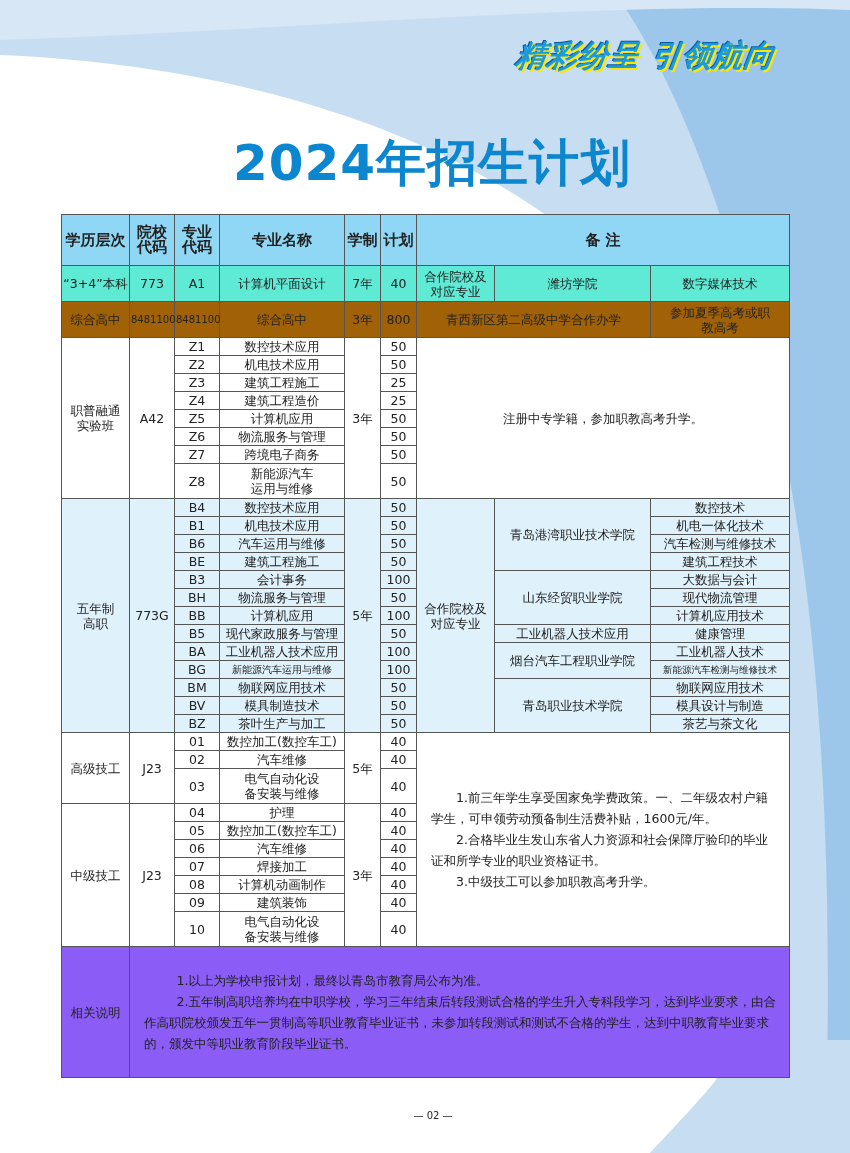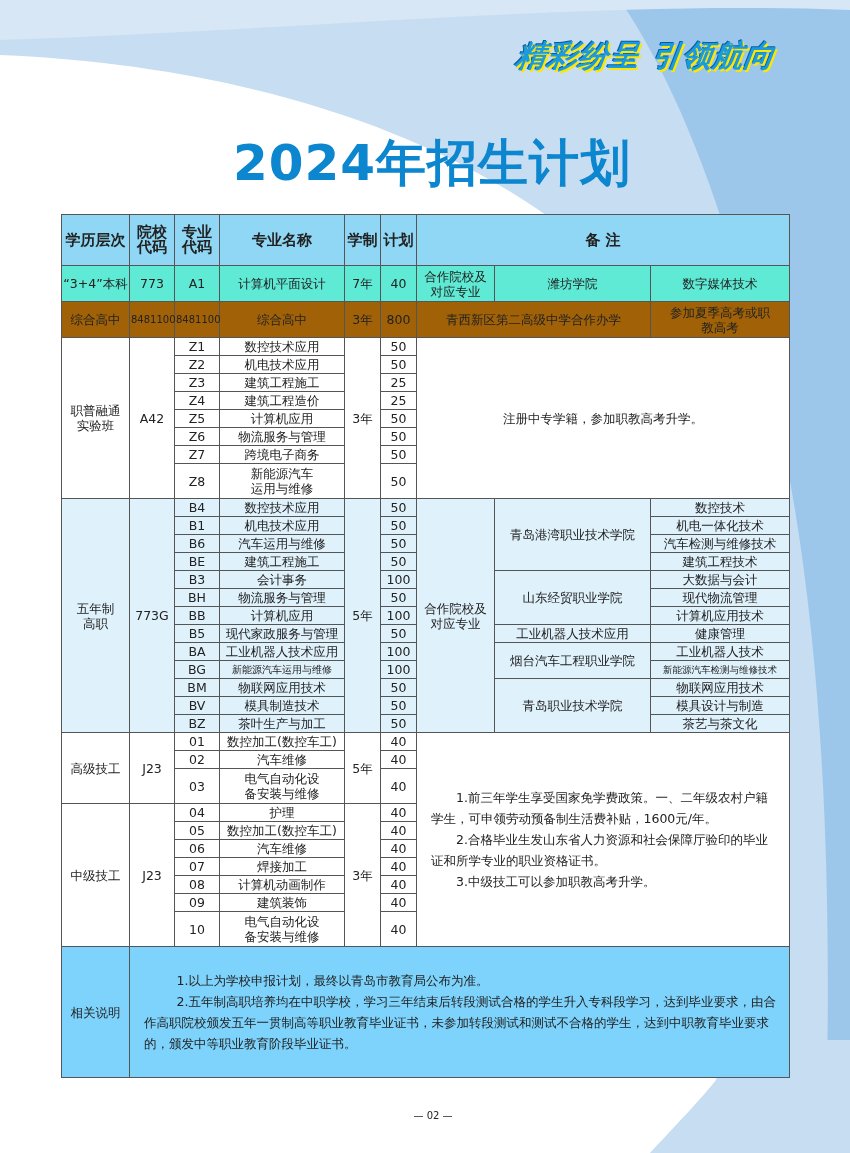--- a/index.html
+++ b/index.html
@@ -14,21 +14,21 @@
   .r34 td{background:#5eead4;height:35px;}
   .rhs td{background:#a16207;height:35px;}
   .sm{font-size:10px;}
   .xs{font-size:10px;}
   td.white{background:#ffffff;}
   td.lb{background:#dff1fb;}
   .r18 td{height:17px;}
   .r34b td{height:34px;}
   .notes{text-align:left !important;padding:16px 14px !important;font-size:12.5px;line-height:21px !important;background:#fff;margin-top:22px;}
   .notes p{margin:0;text-indent:2em;}
-  .foot td{background:#7dd3fc;}
+  .foot td{background:#8b5cf6;}
   .footnotes{text-align:left !important;padding:0 10px 0 14px !important;font-size:12.5px;line-height:21px !important;}
   .footnotes p{margin:0;text-indent:2.6em;}
   .pageno{position:absolute;top:1110px;left:8px;width:850px;text-align:center;font-size:10px;color:#222;z-index:3;}
 </style>
 </head>
 <body>
 
 <svg class="bg" viewBox="0 0 850 1153" preserveAspectRatio="none">
   <path d="M0,0 L850,0 L850,1153 L700,1153 C760,900 790,600 700,380 C600,200 350,70 0,55 Z" fill="#c6ddf2"></path>
   <path d="M620,0 L850,0 L850,1153 L825,1153 C835,850 820,560 760,350 C720,200 680,90 620,0 Z" fill="#9cc6ea"></path>

